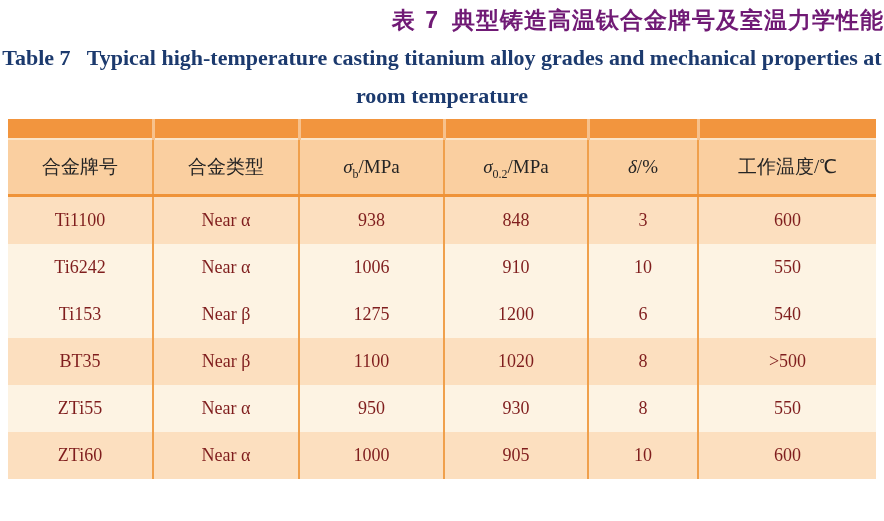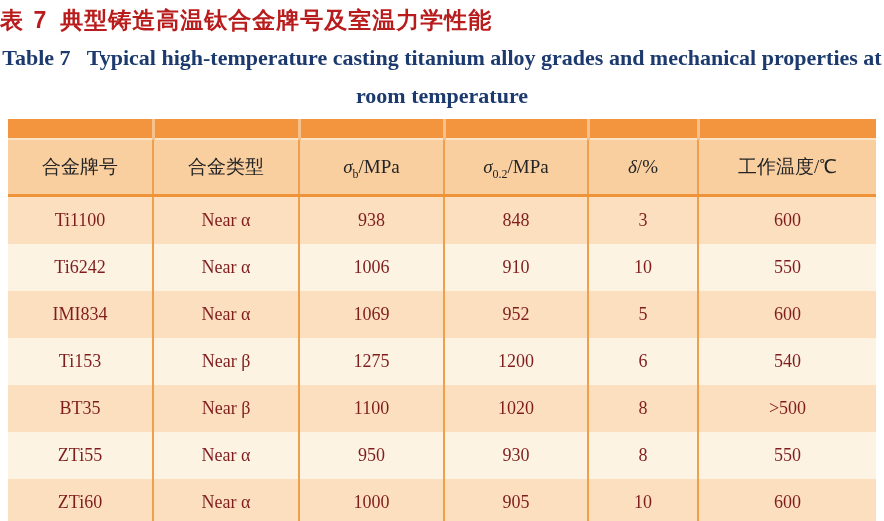--- a/index.html
+++ b/index.html
@@ -2,23 +2,23 @@
 <html style="--strip-orange: #F2953E; --strip-gap: #F7C18C; --header-bg: #FACFA0; --row-peach: #FCDFBF; --row-cream: #FDF3E3; --column-border: #F0A04C; --header-bottom-border: #EF9338; --title-en-color: #1C3A6E;"><head>
 <meta charset="utf-8">
 <style>
   html, body { margin:0; padding:0; }
   body {
     width:884px; height:521px; overflow:hidden;
     background:#ffffff;
     font-family:"Liberation Serif", serif;
   }
   .title-cn {
-    text-align:left; padding-top:5px;
+    text-align:right; padding-top:5px;
     font-family:"Liberation Sans", sans-serif;
-    font-weight:bold; font-size:23px; color:#b91c1c; letter-spacing:1px;
+    font-weight:bold; font-size:23px; color:#701a75; letter-spacing:1px;
   }
   .cn-label { margin-right:12px; letter-spacing:2px; }
   .title-en {
     text-align:center; font-weight:bold; font-size:22px;
     color:var(--title-en-color,#1C3A6E); line-height:33px; margin-top:5px;
     font-family:"Liberation Serif", serif;
   }
   .en-label { margin-right:16px; }
   table.alloy {
     border-collapse:collapse; table-layout:fixed;
@@ -101,28 +101,20 @@
           <td>600</td>
         </tr>
         <tr class="row-cream">
           <td>Ti6242</td>
           <td>Near α</td>
           <td>1006</td>
           <td>910</td>
           <td>10</td>
           <td>550</td>
         </tr>
-        <tr class="row-peach">
-          <td>IMI834</td>
-          <td>Near α</td>
-          <td>1069</td>
-          <td>952</td>
-          <td>5</td>
-          <td>600</td>
-        </tr>
         <tr class="row-cream">
           <td>Ti153</td>
           <td>Near β</td>
           <td>1275</td>
           <td>1200</td>
           <td>6</td>
           <td>540</td>
         </tr>
         <tr class="row-peach">
           <td>BT35</td>

